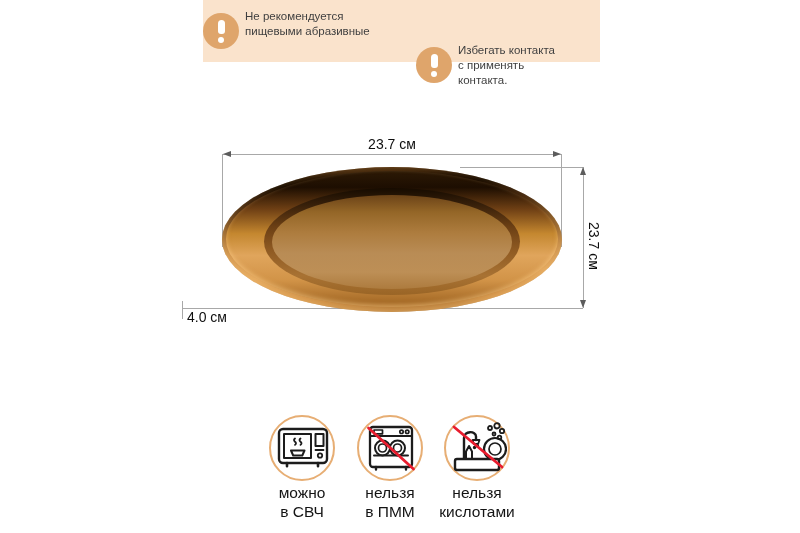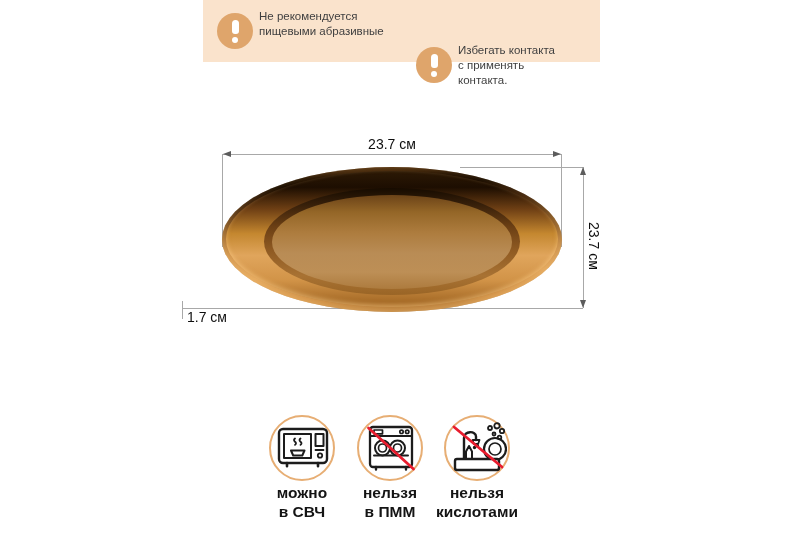--- a/index.html
+++ b/index.html
@@ -9,21 +9,21 @@
     font-family:"Liberation Sans", sans-serif;
   }
   .abs{position:absolute;}
 
   
   .warn-band{
     left:203px;top:0;width:397px;height:62px;
     background:#fae3cc;
   }
   .warn-item{position:absolute;top:0;height:62px;}
-  .warn-item.w1{left:14px;width:185px;}
+  .warn-item.w1{left:0;width:185px;}
   .warn-item.w2{left:213px;width:184px;margin-top:34px;}
   .warn-circle{
     position:absolute;left:0;top:13px;width:36px;height:36px;border-radius:50%;
     background:#dfa56b;
   }
   .excl-bar{
     position:absolute;left:14.5px;top:6.5px;width:7px;height:14px;
     border-radius:3.5px 3.5px 3px 3px;background:#ffffff;
   }
   .excl-dot{
@@ -78,21 +78,21 @@
       #6b4318 0%, #946627 18%, #ad7c3e 40%, #b98c55 62%, #bd8f56 82%, #ad7b3e 100%);
   }
 
   
   .care-circle{
     width:66px;height:66px;border-radius:50%;
     border:2px solid #e7ae74;background:#ffffff;
     box-sizing:border-box;
   }
   .care-label{
-    font-size:15.5px;line-height:19px;font-weight:bold;color:#141414;
+    font-size:15.5px;line-height:19px;font-weight:normal;color:#141414;
     text-align:center;width:140px;
   }
   svg{display:block;}
 </style>
 </head>
 <body>
 
 <div class="abs warn-band">
 
   <div class="warn-item w1">
@@ -129,21 +129,21 @@
   <div class="abs dim-label" style="left:342px;top:136px;width:100px;text-align:center;">23.7 см</div>
 
   <div class="abs dim-line" style="left:460px;top:167px;width:124px;height:1px;"></div>
   <div class="abs dim-line" style="left:583px;top:167px;width:1px;height:141px;"></div>
   <div class="abs arrow arrow-up" style="left:580px;top:167px;"></div>
   <div class="abs arrow arrow-down" style="left:580px;top:300px;"></div>
   <div class="abs dim-label dim-label-vert" style="left:586px;top:222px;">23.7 см</div>
 
   <div class="abs dim-line" style="left:182px;top:308px;width:401px;height:1px;"></div>
   <div class="abs dim-line" style="left:182px;top:301px;width:1px;height:18px;"></div>
-  <div class="abs dim-label" style="left:187px;top:309px;">1.7 см</div>
+  <div class="abs dim-label" style="left:187px;top:309px;">4.0 см</div>
 </div>
 
 <div class="abs plate">
   <div class="plate-outer"></div>
   <div class="plate-rim"></div>
   <div class="plate-wellring"></div>
   <div class="plate-well"></div>
 </div>
 
 <div>

